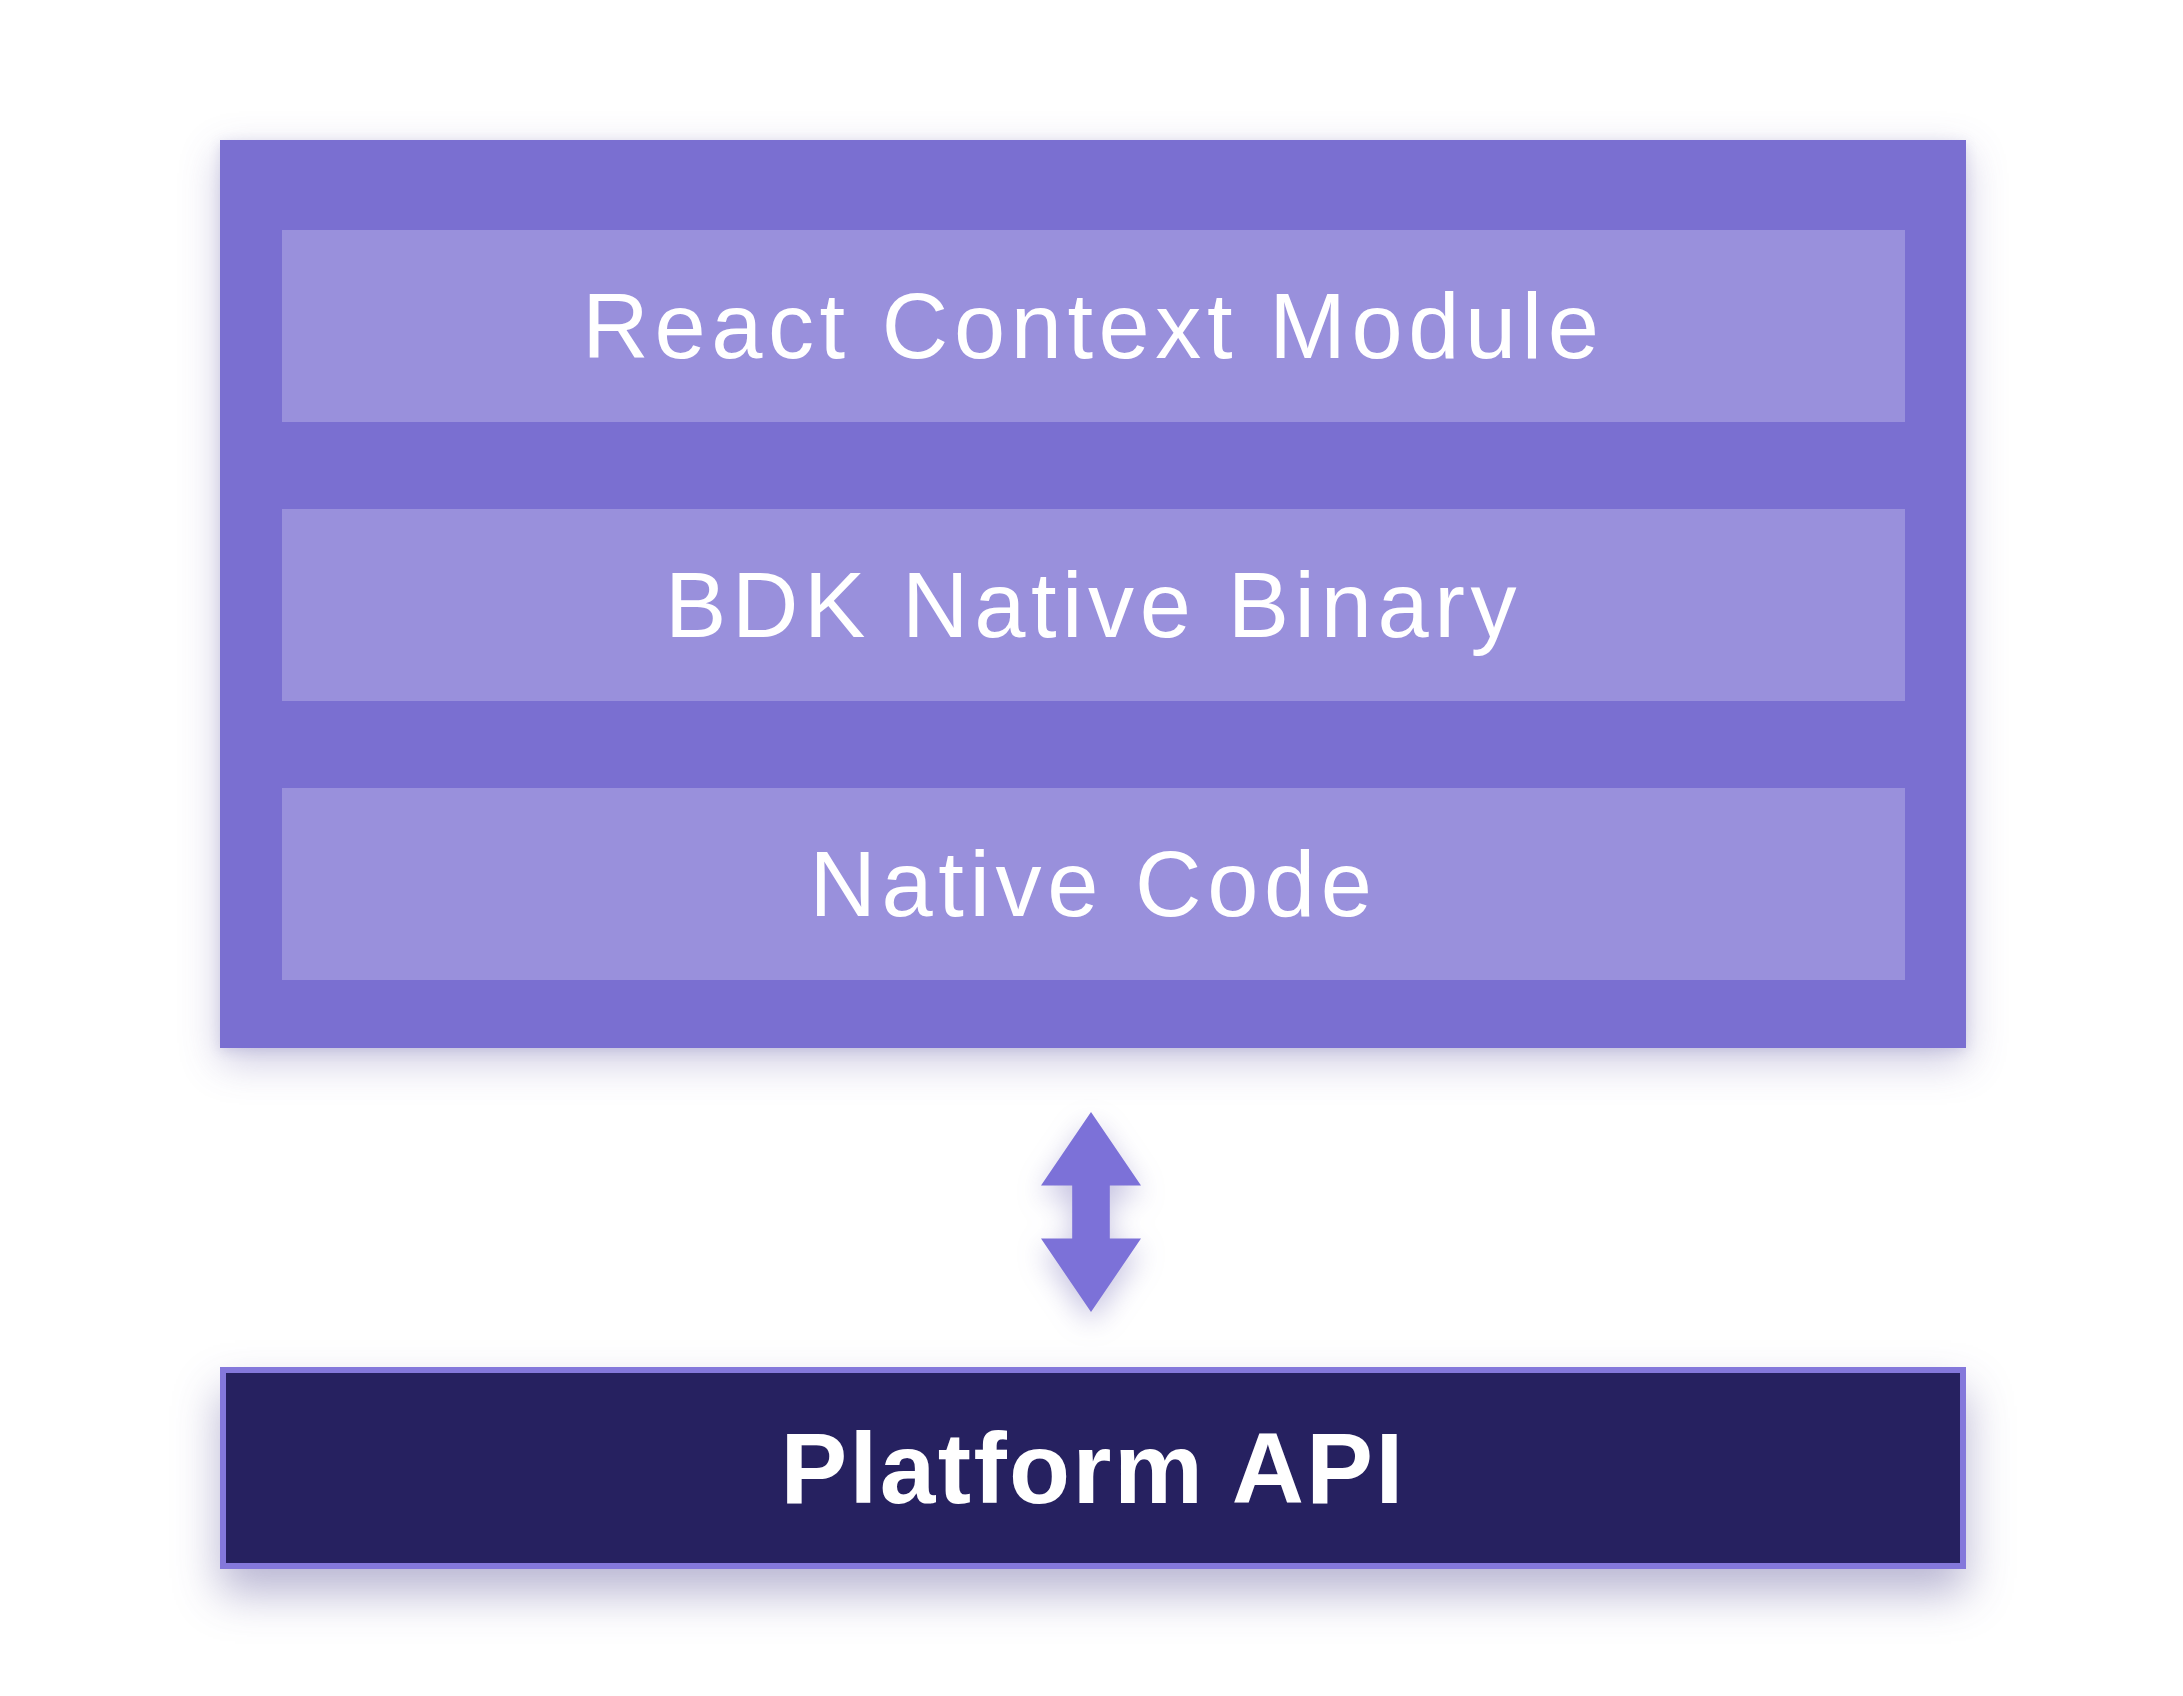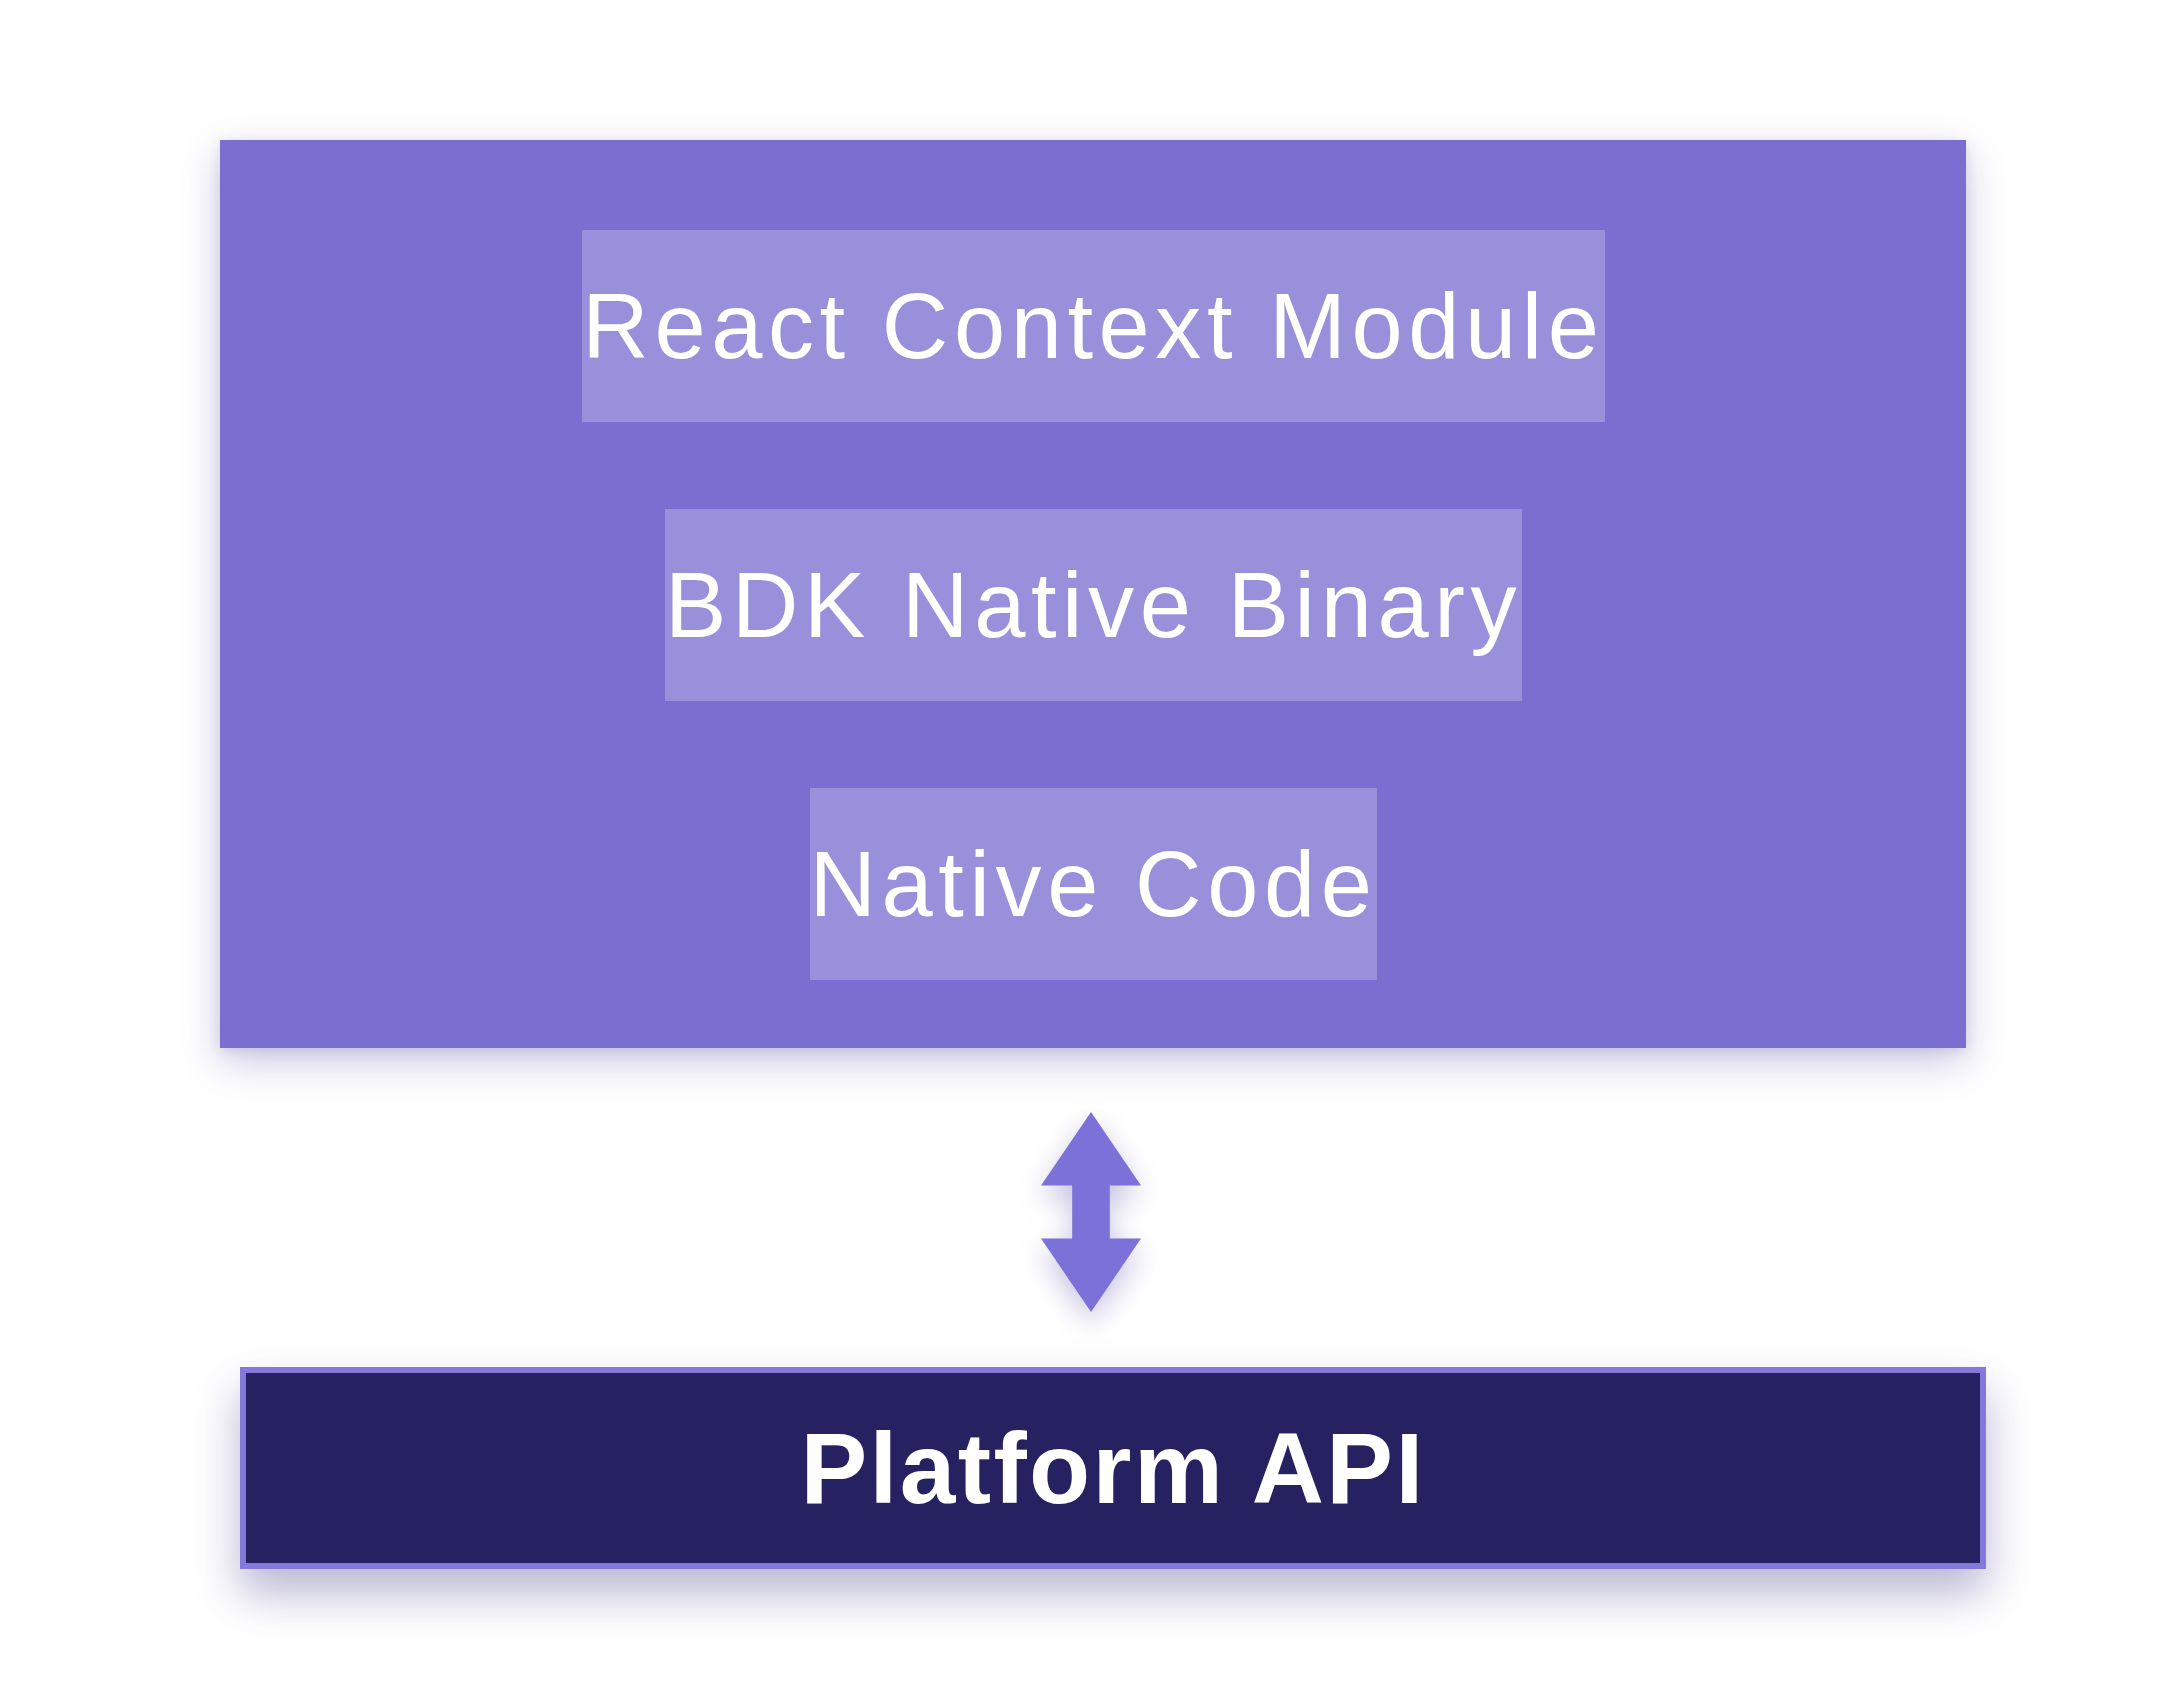--- a/index.html
+++ b/index.html
@@ -24,21 +24,20 @@
     width: 1746px;
     height: 908px;
     background: var(--stack-fill, #7a6fd1);
     box-sizing: border-box;
     padding: 90px 61px 68px 62px;
     display: flex;
     flex-direction: column;
     justify-content: space-between;
     box-shadow: 0 14.4px 38px rgba(88, 80, 160, 0.30),
                 0 3.2px 11.2px rgba(88, 80, 160, 0.16);
-    align-items: center;
   }
 
   .layer-box {
     height: 192px;
     background: var(--layer-fill, #9990dc);
     display: flex;
     align-items: center;
     justify-content: center;
   }
 
@@ -70,21 +69,20 @@
     top: 1367px;
     width: 1746px;
     height: 202px;
     box-sizing: border-box;
     background: var(--platform-fill, #262160);
     border: 6.4px solid var(--platform-border, #8478db);
     display: flex;
     align-items: center;
     justify-content: center;
     box-shadow: 0 24px 42px rgba(70, 64, 140, 0.38);
-    margin-left: 20px;
   }
   .platform-label {
     color: var(--text, #ffffff);
     font-size: 100px;
     font-weight: 700;
     letter-spacing: 2.4px;
     white-space: nowrap;
   }
 </style>
 </head>

